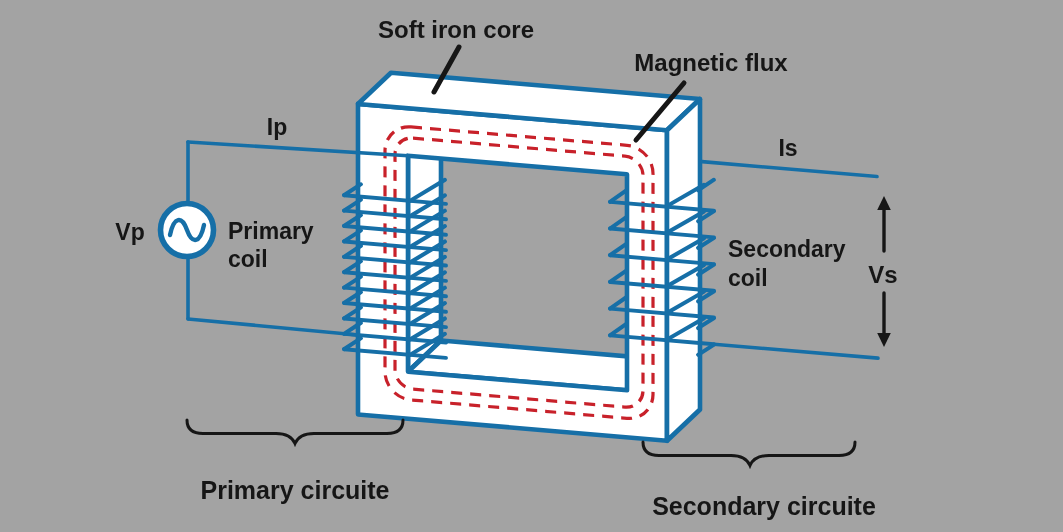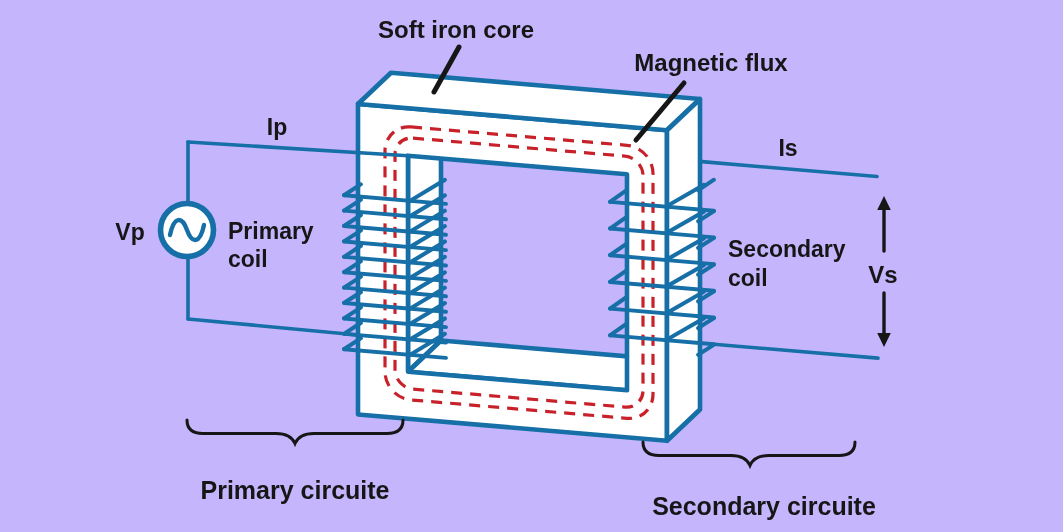--- a/index.html
+++ b/index.html
@@ -1,16 +1,16 @@
 <!DOCTYPE html>
 <html><head>
 <meta charset="utf-8">
 <style>
   html,body{margin:0;padding:0;background:#ffffff;}
-  .stage{position:relative;width:1063px;height:532px;background:#c4b5fd;overflow:hidden;
+  .stage{position:relative;width:1063px;height:532px;background:#a3a3a3;overflow:hidden;
          font-family:"Liberation Sans", sans-serif;text-align:right;}
   svg{display:block;}
   text{fill:#161616;font-family:"Liberation Sans", sans-serif;font-weight:bold;}
   .lbl-main{font-size:24px;}
   .lbl-sym{font-size:23px;}
   .lbl-bottom{font-size:25px;}
   .face{fill:#ffffff;}
 </style>
 </head>
 <body>

